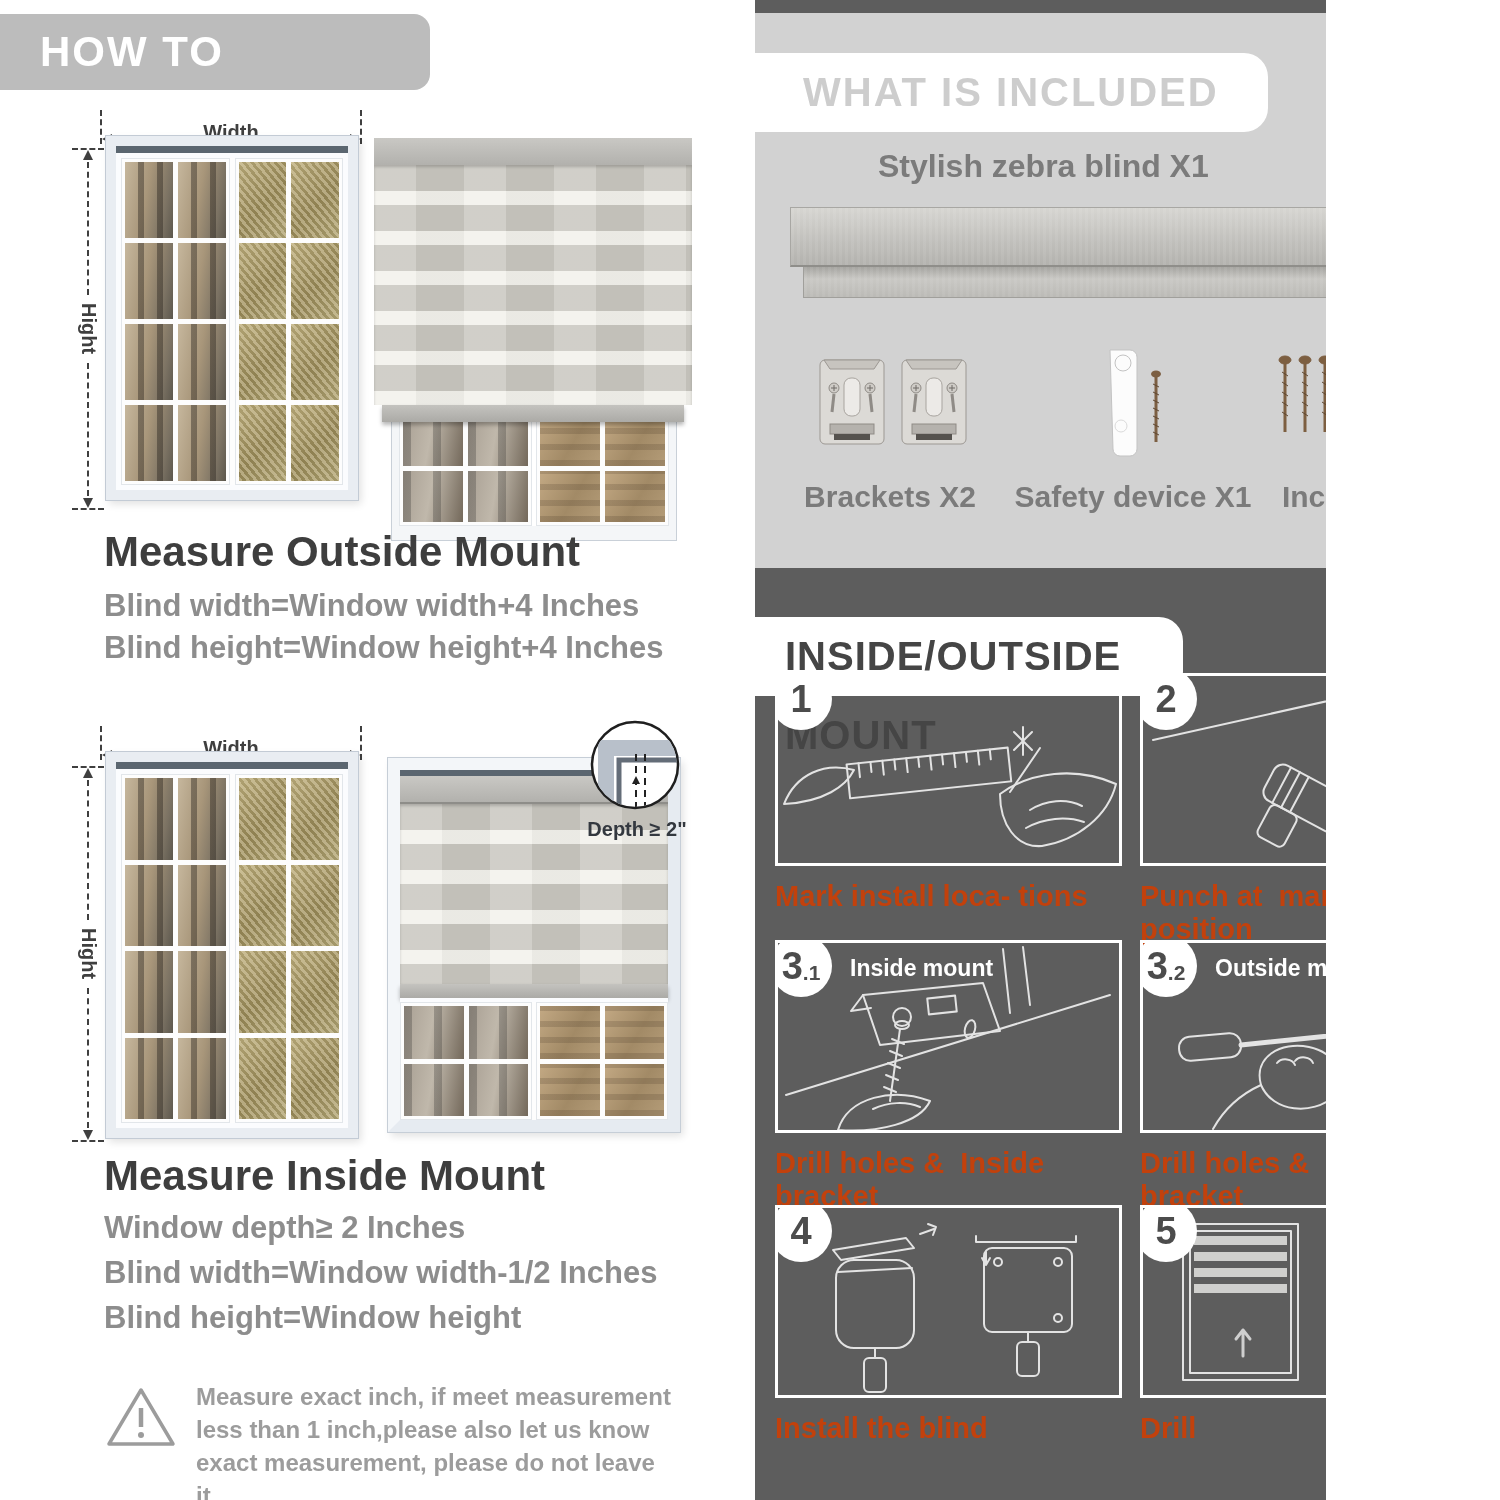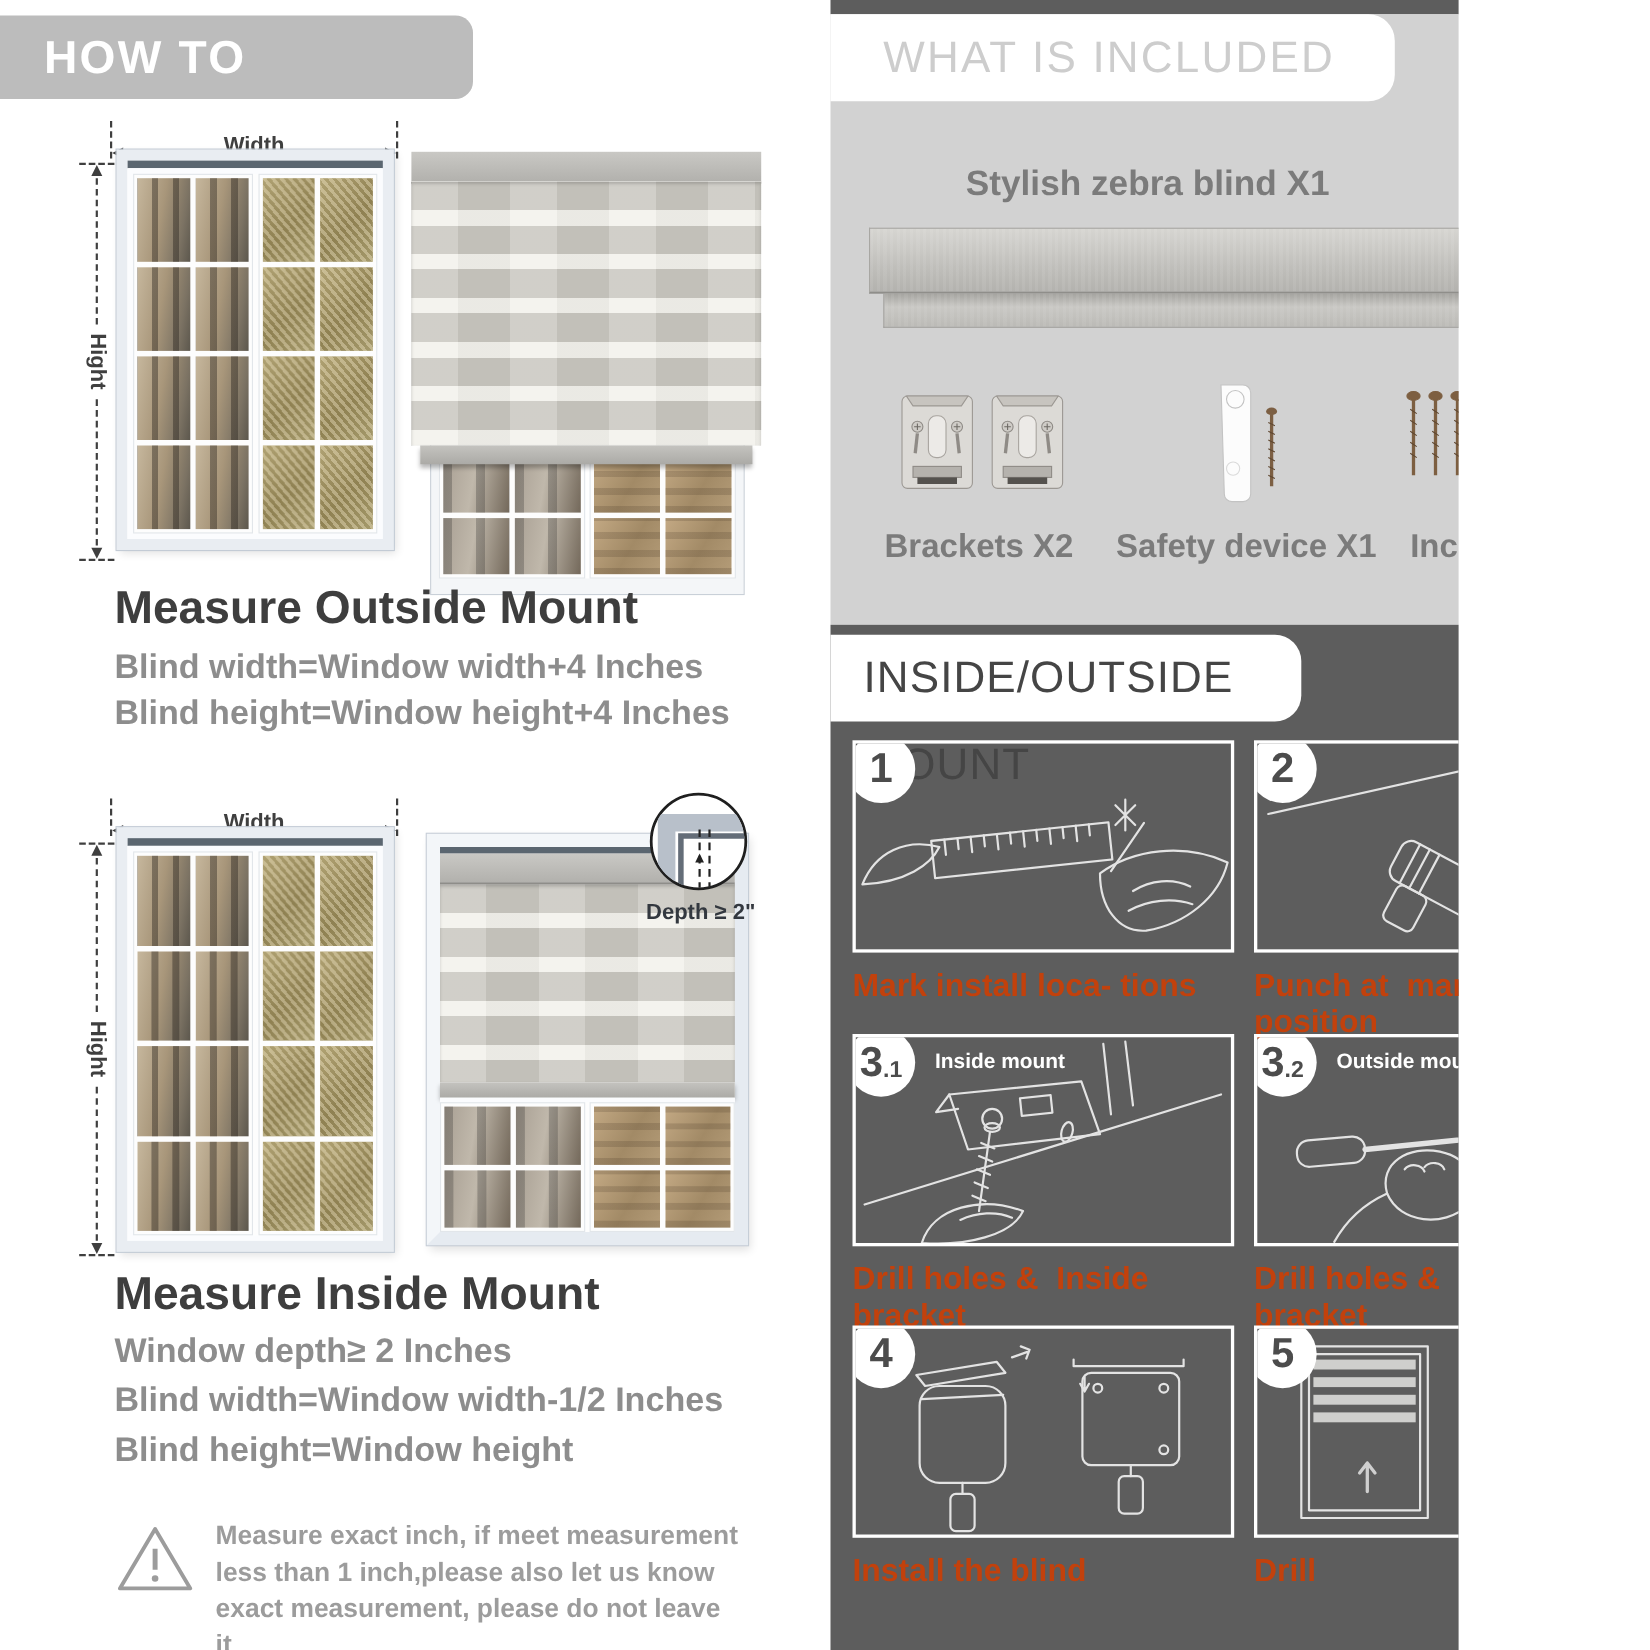--- a/index.html
+++ b/index.html
@@ -66,22 +66,22 @@
   .iw .zrail{height:14px;}
   .iw .iw-panes{height:118px;display:flex;gap:4px;border-top:4px solid #fbfcfe;background:#fdfdfd;}
 
   .h2{position:absolute;font-size:42px;font-weight:bold;color:#3e3e3e;}
   .gline{position:absolute;font-size:31px;font-weight:bold;color:#8d8d8d;white-space:nowrap;}
   .depth-lab{position:absolute;font-size:20px;font-weight:bold;color:#33383f;text-align:center;}
   .note-text{position:absolute;font-size:24px;font-weight:bold;color:#9c9c9c;line-height:33px;width:480px;}
   .graypanel{position:absolute;left:755px;top:13px;width:745px;height:555px;background:#d2d2d2;}
   .darkstrip{position:absolute;left:755px;top:0;width:745px;height:13px;background:#5d5d5d;}
   .darkpanel{position:absolute;left:755px;top:568px;width:745px;height:932px;background:#5d5d5d;}
-  .whitebar{position:absolute;background:#fff;border-radius:0 24px 24px 0;font-weight:normal;
-            box-sizing:border-box;}
+  .whitebar{position:absolute;background:#fff;border-radius:0 24px 24px 0;font-weight:bold;
+            box-sizing:border-box;margin-top:40px;}
   .wb1{left:755px;top:13px;width:513px;height:79px;color:#cdcdcd;font-size:40px;line-height:79px;
        padding-left:48px;letter-spacing:2px;}
   .wb2{left:755px;top:577px;width:428px;height:79px;color:#454545;font-size:40px;line-height:79px;
        padding-left:30px;letter-spacing:1px;}
 
   .prod-label{position:absolute;left:878px;top:148px;width:500px;text-align:left;
               font-size:32px;font-weight:bold;color:#7b7b7b;}
   .pb-main{position:absolute;left:790px;top:207px;width:676px;height:60px;border:1px solid #a8a7a3;
            border-bottom:2px solid #8f8e8a;box-sizing:border-box;
            background-image:repeating-linear-gradient(90deg,rgba(255,255,255,.07) 0 3px,transparent 3px 6px),
@@ -92,21 +92,21 @@
             linear-gradient(180deg,#a5a4a0,#c9c8c4 40%,#bbbab6);}
   .comp-label{position:absolute;top:480px;transform:translateX(-50%);font-size:30px;font-weight:bold;
               color:#7b7b7b;white-space:nowrap;}
 
   .step{position:absolute;width:347px;height:193px;border:3px solid #fff;box-sizing:border-box;overflow:hidden;}
   .step svg.art{position:absolute;left:0;top:0;}
   .badge{position:absolute;left:-8px;top:-8px;width:62px;height:62px;background:#fff;border-radius:50%;
          display:flex;align-items:center;justify-content:center;color:#4c4c4c;font-weight:bold;}
   .badge b{font-size:38px;}
   .badge small{font-size:21px;margin-top:14px;font-weight:bold;}
-  .step-label{position:absolute;left:72px;top:12px;color:#fff;font-weight:bold;font-size:19px;}
+  .step-label{position:absolute;left:72px;top:12px;color:#fff;font-weight:bold;font-size:23px;}
   .cap{position:absolute;color:#c2410c;font-weight:bold;font-size:29px;white-space:pre-wrap;width:360px;}
 
   .art *{stroke:#e3e3e3;fill:none;stroke-width:2;stroke-linecap:round;stroke-linejoin:round;}
   .art .fill{fill:#cfcfcd;stroke:none;}
   .art .thick{stroke-width:5;}
   .art .ar{stroke:#cfcfcf;stroke-width:3;}
 </style>
 </head>
 <body>
 

